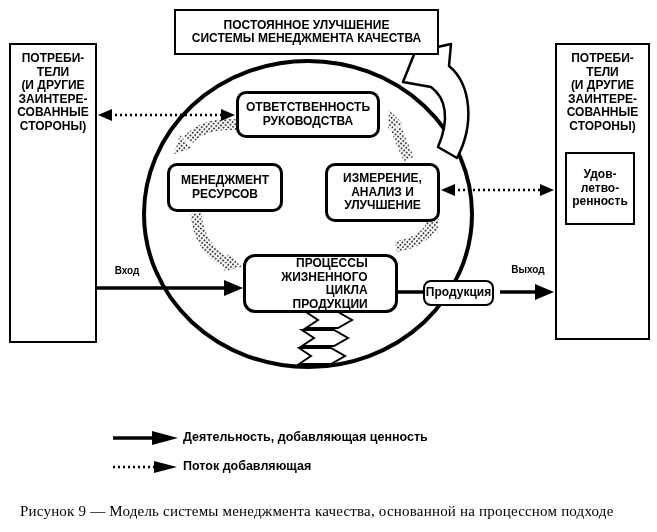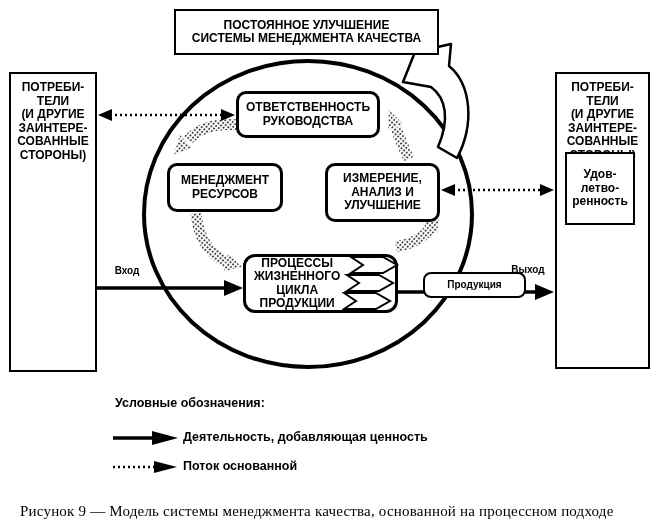--- a/index.html
+++ b/index.html
@@ -8,23 +8,23 @@
     font-family:"Liberation Sans",sans-serif;color:#000;overflow:hidden;
   }
   .layer{position:absolute;left:0;top:0;z-index:1;}
   .box{
     position:absolute;z-index:2;background:#ffffff;border:2.5px solid #000;
     display:flex;align-items:center;justify-content:center;
     font-weight:700;text-align:center;white-space:pre-line;
     font-size:12px;line-height:13.5px;box-sizing:border-box;
   }
   .rounded{border-radius:10px;border-width:3px;}
-  .tall{align-items:flex-start;padding-top:7px;margin-top:29px;}
-  .proc{border-radius:12px;display:flex;flex-direction:row;align-items:center;
-        justify-content:flex-start;padding-left:8px;text-align:center;}
+  .tall{align-items:flex-start;padding-top:7px;}
+  .proc{border-radius:12px;display:flex;flex-direction:column;align-items:center;
+        justify-content:flex-start;padding-left:8px;text-align:right;}
   .proc .txt{white-space:pre-line;}
   .lbl{
     position:absolute;z-index:3;font-weight:700;font-size:10px;
     text-align:center;white-space:nowrap;
   }
   .legend-text{position:absolute;z-index:3;font-weight:700;font-size:12.5px;white-space:nowrap;}
   .caption{
     position:absolute;z-index:3;left:20px;top:503px;width:625px;
     font-family:"Liberation Serif",serif;font-size:15px;font-weight:400;
     letter-spacing:.2px;white-space:nowrap;
@@ -145,26 +145,25 @@
 ПРОДУКЦИИ</span>
     <svg width="58" height="56" viewBox="0 0 58 56" style="flex:0 0 auto;margin-left:2px;">
       <g fill="#ffffff" stroke="#000" stroke-width="2" stroke-linejoin="miter">
         <polygon points="9,1 41,1 55,9 41,17 9,17 21,9"></polygon>
         <polygon points="5,19 37,19 51,27 37,35 5,35 17,27"></polygon>
         <polygon points="2,37 34,37 48,45 34,53 2,53 14,45"></polygon>
       </g>
     </svg>
   </div>
 
-  <div class="box" style="left:423px;top:272px;width:103px;height:26px;border-width:2px;border-radius:8px;font-size:10px;">
+  <div class="box" style="left:423px;top:280px;width:71px;height:26px;border-width:2px;border-radius:8px;font-size:12px;">
     <span>Продукция</span>
   </div>
 
   <div class="lbl" style="left:103px;top:265px;width:48px;">Вход</div>
   <div class="lbl" style="left:500px;top:264px;width:56px;">Выход</div>
 
-  <div class="legend-text" style="left:115px;top:396px;">Условные обозначения:</div>
   <div class="legend-text" style="left:183px;top:430px;">Деятельность, добавляющая ценность</div>
-  <div class="legend-text" style="left:183px;top:459px;">Поток основанной</div>
+  <div class="legend-text" style="left:183px;top:459px;">Поток добавляющая</div>
 
   <div class="caption">Рисунок 9 — Модель системы менеджмента качества, основанной на процессном подходе</div>
 
 </div>
 
 </body></html>

